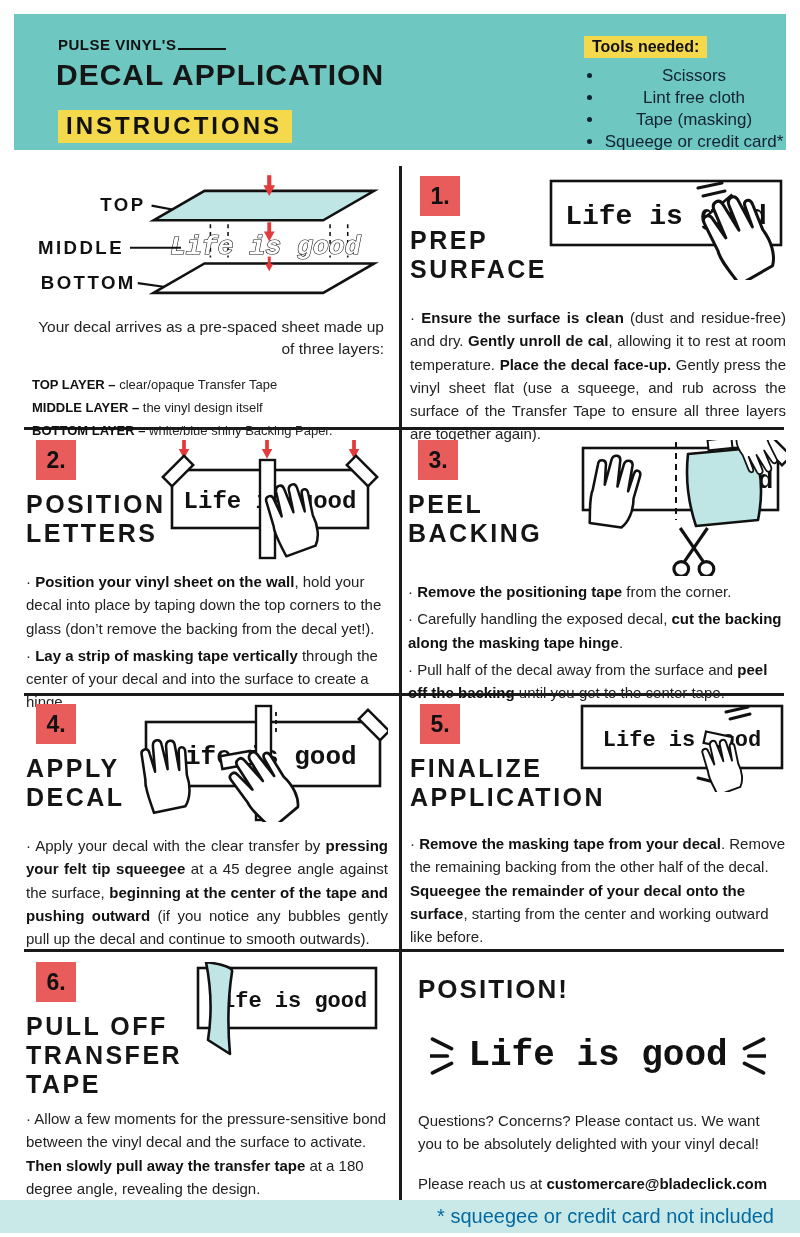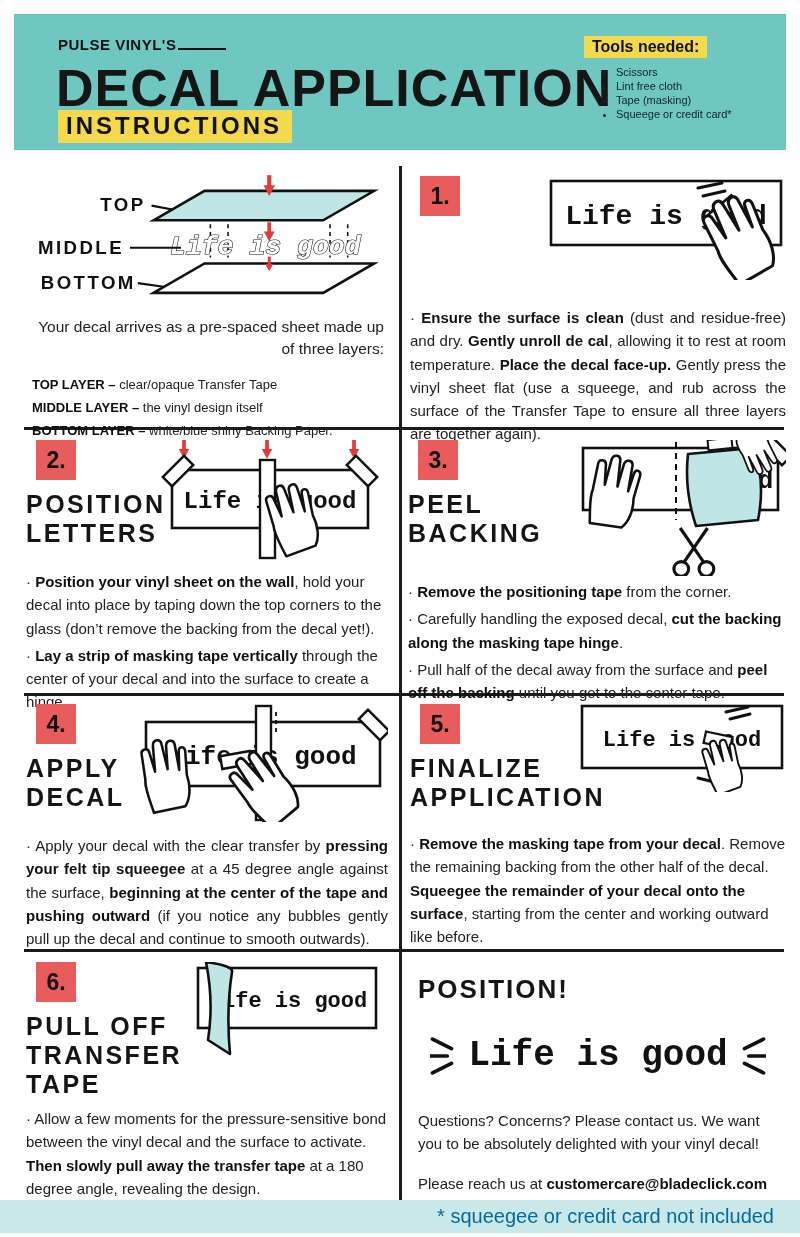--- a/index.html
+++ b/index.html
@@ -3,26 +3,26 @@
 <meta charset="utf-8">
 <style>
   html,body{margin:0;padding:0;background:#fff;}
   body{font-family:"Liberation Sans",sans-serif;color:#222;}
   .page{position:relative;width:800px;height:1237px;background:#fff;overflow:hidden;}
 
   
   .header{position:absolute;left:14px;top:14px;width:772px;height:136px;background:#6ec7c1;}
   .brand{position:absolute;left:44px;top:22px;font-size:15px;font-weight:700;letter-spacing:.5px;color:#111;}
   .brand-underline{display:inline-block;width:48px;border-bottom:2px solid #111;margin-left:2px;vertical-align:baseline;}
-  .big-title{position:absolute;left:42px;top:44px;font-size:52px;font-weight:800;letter-spacing:1px;color:#151515;}
+  .big-title{position:absolute;left:42px;top:44px;font-size:30px;font-weight:800;letter-spacing:1px;color:#151515;}
   .subtitle{position:absolute;left:44px;top:96px;background:#f4d94d;color:#111;font-size:24px;font-weight:800;letter-spacing:3px;padding:2px 10px 3px 8px;}
   .tools{position:absolute;left:570px;top:22px;width:200px;}
   .tools-label{display:inline-block;background:#f4d94d;color:#111;font-size:16px;font-weight:700;padding:2px 8px;}
   .tools ul{margin:8px 0 0 0;padding-left:20px;}
-  .tools li{font-size:11px;color:#143c3a;margin:2px 12px;color:#123;}
+  .tools li{font-size:17px;color:#143c3a;margin:2px 0;color:#123;text-align:center;}
 
   
   .vline{position:absolute;left:399px;top:166px;width:2.5px;height:1034px;background:#1a1a1a;}
   .hline{position:absolute;left:24px;width:760px;height:2.5px;background:#1a1a1a;}
 
   
   .cell{position:absolute;}
   .step-head{position:relative;}
   .badge{width:40px;height:40px;background:#e85c5c;color:#111;font-weight:800;font-size:23px;display:flex;align-items:center;justify-content:center;margin-left:10px;}
   .step-title{margin:10px 0 0 0;font-size:25px;font-weight:800;letter-spacing:2.5px;line-height:1.16;color:#151515;white-space:pre-line;}
@@ -127,20 +127,22 @@
       <p class="layer-line"><b>TOP LAYER – </b>clear/opaque Transfer Tape</p>
       <p class="layer-line"><b>MIDDLE LAYER – </b>the vinyl design itself</p>
       <p class="layer-line"><b>BOTTOM LAYER – </b>white/blue shiny Backing Paper.</p>
     </div>
   </div>
 
   <div class="cell" style="left:410px;top:176px;width:376px;">
     <div class="step-head" style="min-height:122px;">
       <div class="head-left">
         <div class="badge">1.</div>
+        <h2 class="step-title">PREP
+SURFACE</h2>
       </div>
       <div class="illus">
         <svg width="238" height="104" viewBox="0 0 238 104">
           <rect x="3" y="5" width="230" height="64" fill="#fff" stroke="#111" stroke-width="2.6"></rect>
           <text class="decal" x="118" y="48" text-anchor="middle" font-size="28">Life is good</text>
           <line x1="150" y1="12" x2="174" y2="7" stroke="#111" stroke-width="3" stroke-linecap="round"></line>
           <line x1="155" y1="20" x2="177" y2="15" stroke="#111" stroke-width="3" stroke-linecap="round"></line>
           <use href="#def-tape" transform="translate(176,34) rotate(-40)"></use>
           <use href="#def-hand" transform="translate(140,42) rotate(-30) scale(0.95)"></use>
         </svg>

